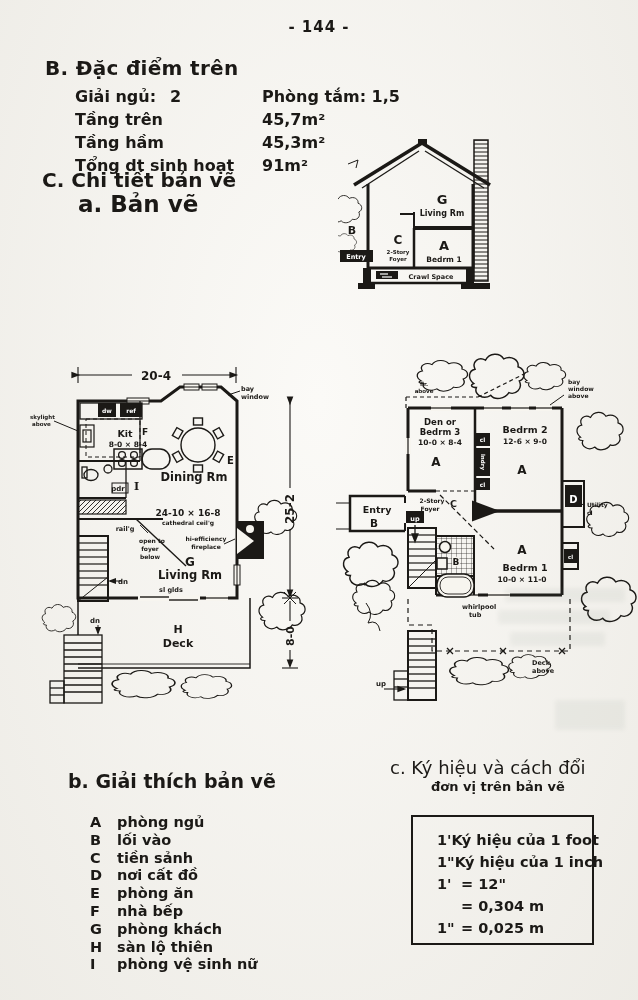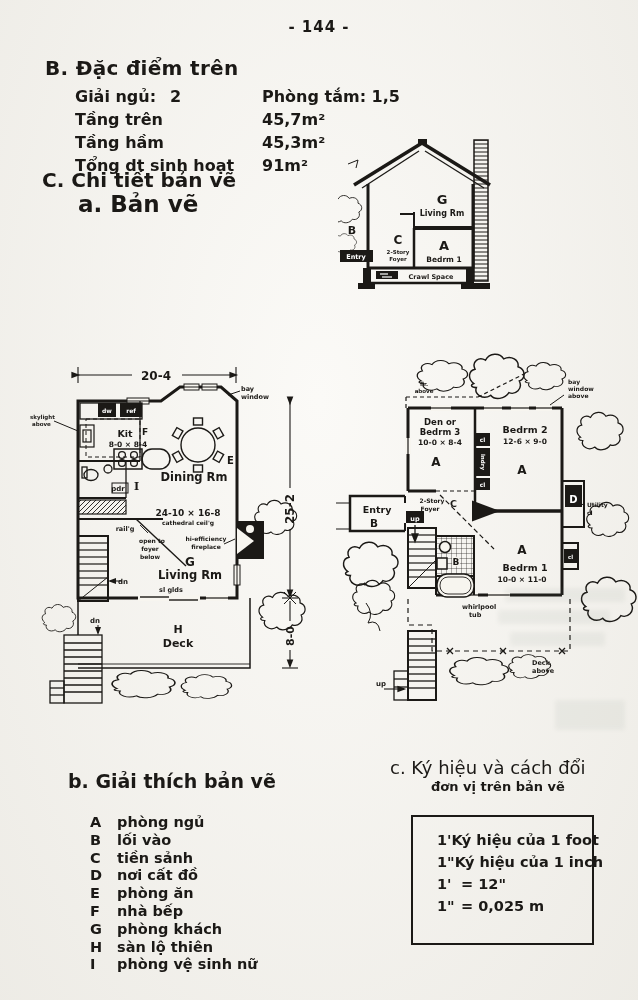--- a/index.html
+++ b/index.html
@@ -542,18 +542,22 @@
       </div>
     <div class="conv-line">
         <span class="conv-sym">1"</span>
         <span>Ký hiệu của 1 inch</span>
       </div>
     <div class="conv-line">
         <span class="conv-sym">1'</span>
         <span>= 12"</span>
       </div>
     <div class="conv-line">
+        <span class="conv-sym"></span>
+        <span>= 0,304 m</span>
+      </div>
+    <div class="conv-line">
         <span class="conv-sym">1"</span>
         <span>= 0,025 m</span>
       </div>
   </div>
 
 </div>
 
 </body></html>

